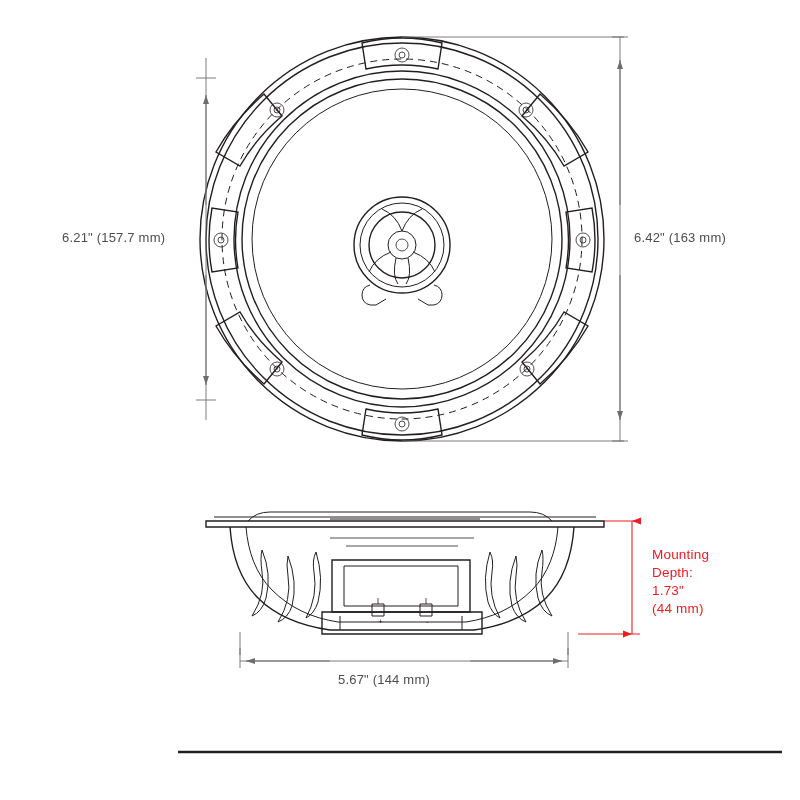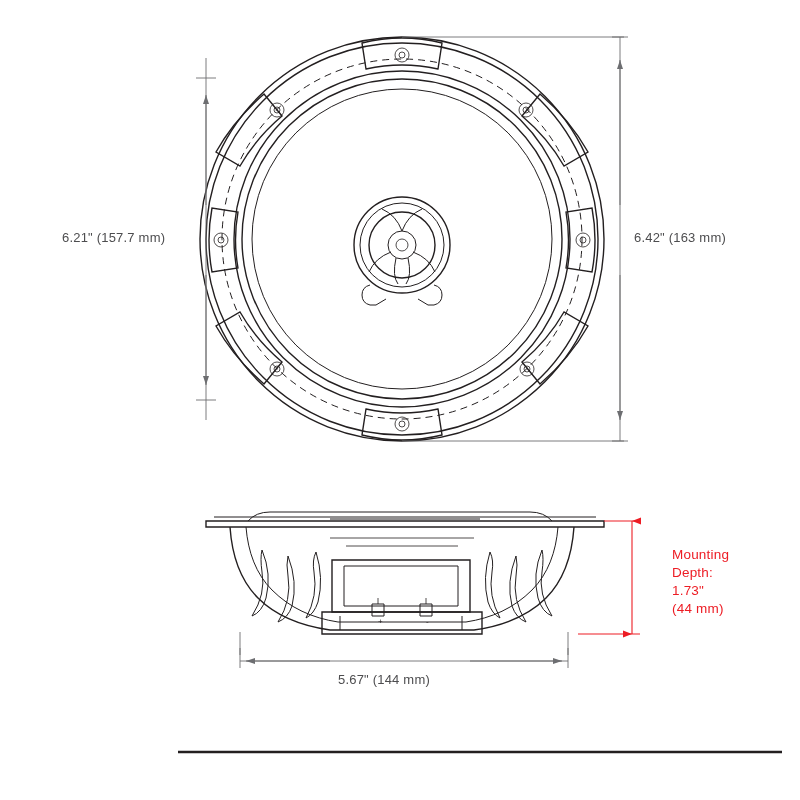--- a/index.html
+++ b/index.html
@@ -41,21 +41,21 @@
   #label-width-outer {
     left: 634px;
     top: 230px;
   }
   #label-bottom-width {
     left: 338px;
     top: 672px;
     color: #4d4d4f;
   }
   #label-mount-depth {
-    left: 672px;
+    left: 652px;
     top: 546px;
     color: #ed1c24;
     font-size: 13.5px;
     line-height: 18px;
     white-space: pre-line;
   }
   .footer {
     position: absolute;
     left: 0;
     bottom: 0;

